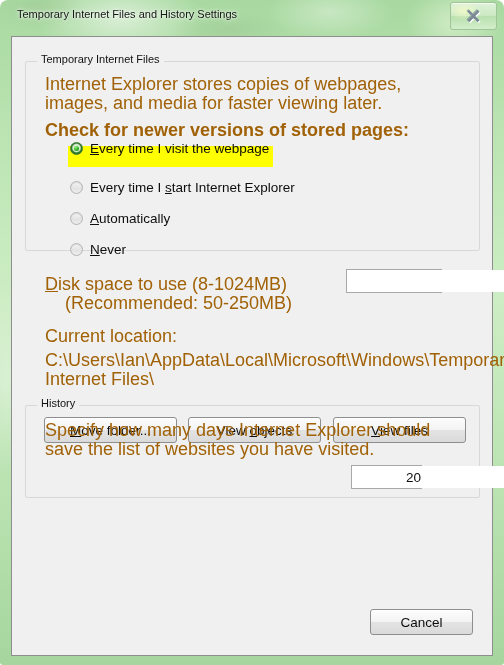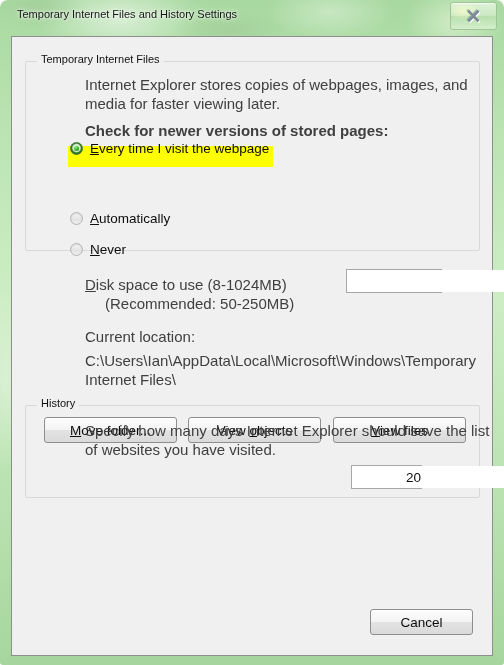--- a/index.html
+++ b/index.html
@@ -93,25 +93,24 @@
     font-size: 11px;
     color: #101010;
     white-space: nowrap;
   }
   #gb-temp { left: 13px; top: 24px; width: 455px; height: 190px; }
   #gb-hist { left: 13px; top: 368px; width: 455px; height: 93px; }
 
   
   .txt {
     position: absolute;
-    font-size: 15px;
-    color: #404040;
+    font-size: 18px;
+    color: #a16207;
     white-space: nowrap;
     line-height: 19px;
-    margin-left: 40px;
   }
   .txt.wrap { white-space: normal; }
   u { text-decoration: underline; }
 
   
   .radio-row {
     position: absolute;
     height: 21px;
     display: flex;
     align-items: center;
@@ -207,20 +206,24 @@
 
     <div class="txt wrap" style="left:33px; top:38px; width:420px;">Internet Explorer stores copies of webpages, images, and media for faster viewing later.</div>
 
     <div class="txt" style="left:33px; top:84px;font-weight:bold;">Check for newer versions of stored pages:</div>
 
     <div class="radio-row hl" style="left:56px; top:109px; padding:0 4px 16px 2px;">
       <span class="radio checked"></span>
       <span class="radio-label"><u>E</u>very time I visit the webpage</span>
     </div>
 
+    <div class="radio-row" style="left:56px; top:140px; padding:0 4px 0 2px;">
+      <span class="radio"></span>
+      <span class="radio-label">Every time I <u>s</u>tart Internet Explorer</span>
+    </div>
 
     <div class="radio-row" style="left:56px; top:171px; padding:0 4px 0 2px;">
       <span class="radio"></span>
       <span class="radio-label"><u>A</u>utomatically</span>
     </div>
 
     <div class="radio-row" style="left:56px; top:202px; padding:0 4px 0 2px;">
       <span class="radio"></span>
       <span class="radio-label"><u>N</u>ever</span>
     </div>

